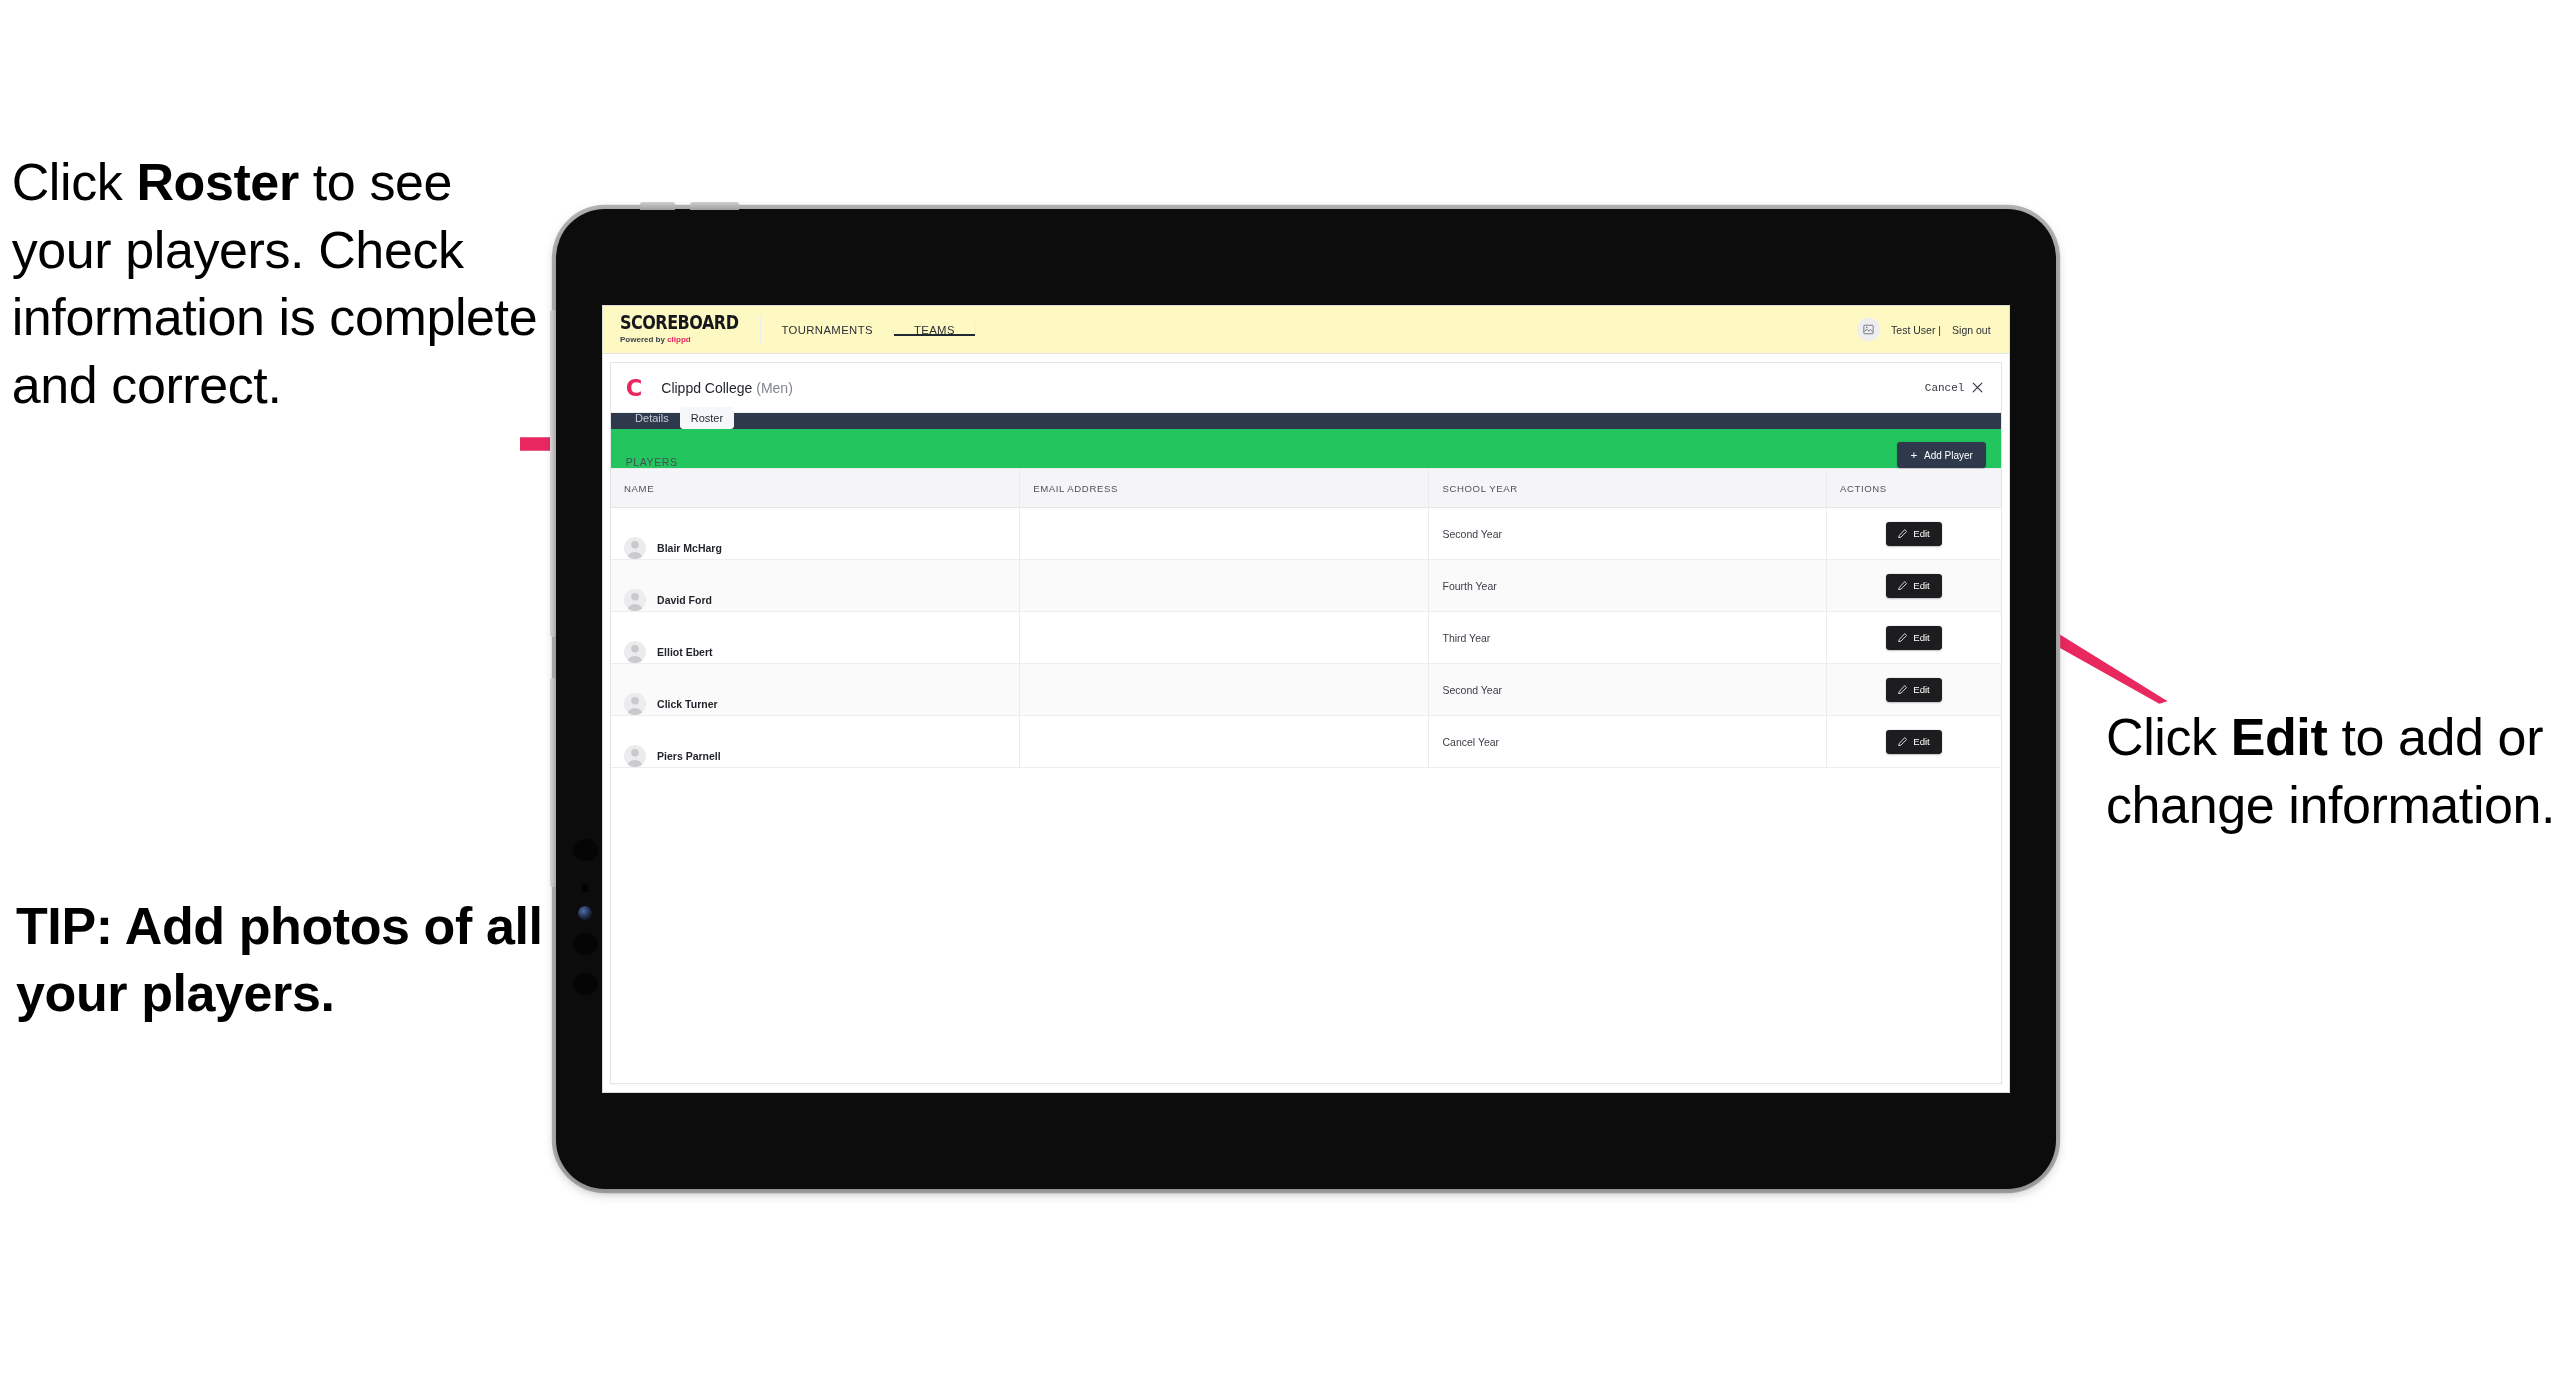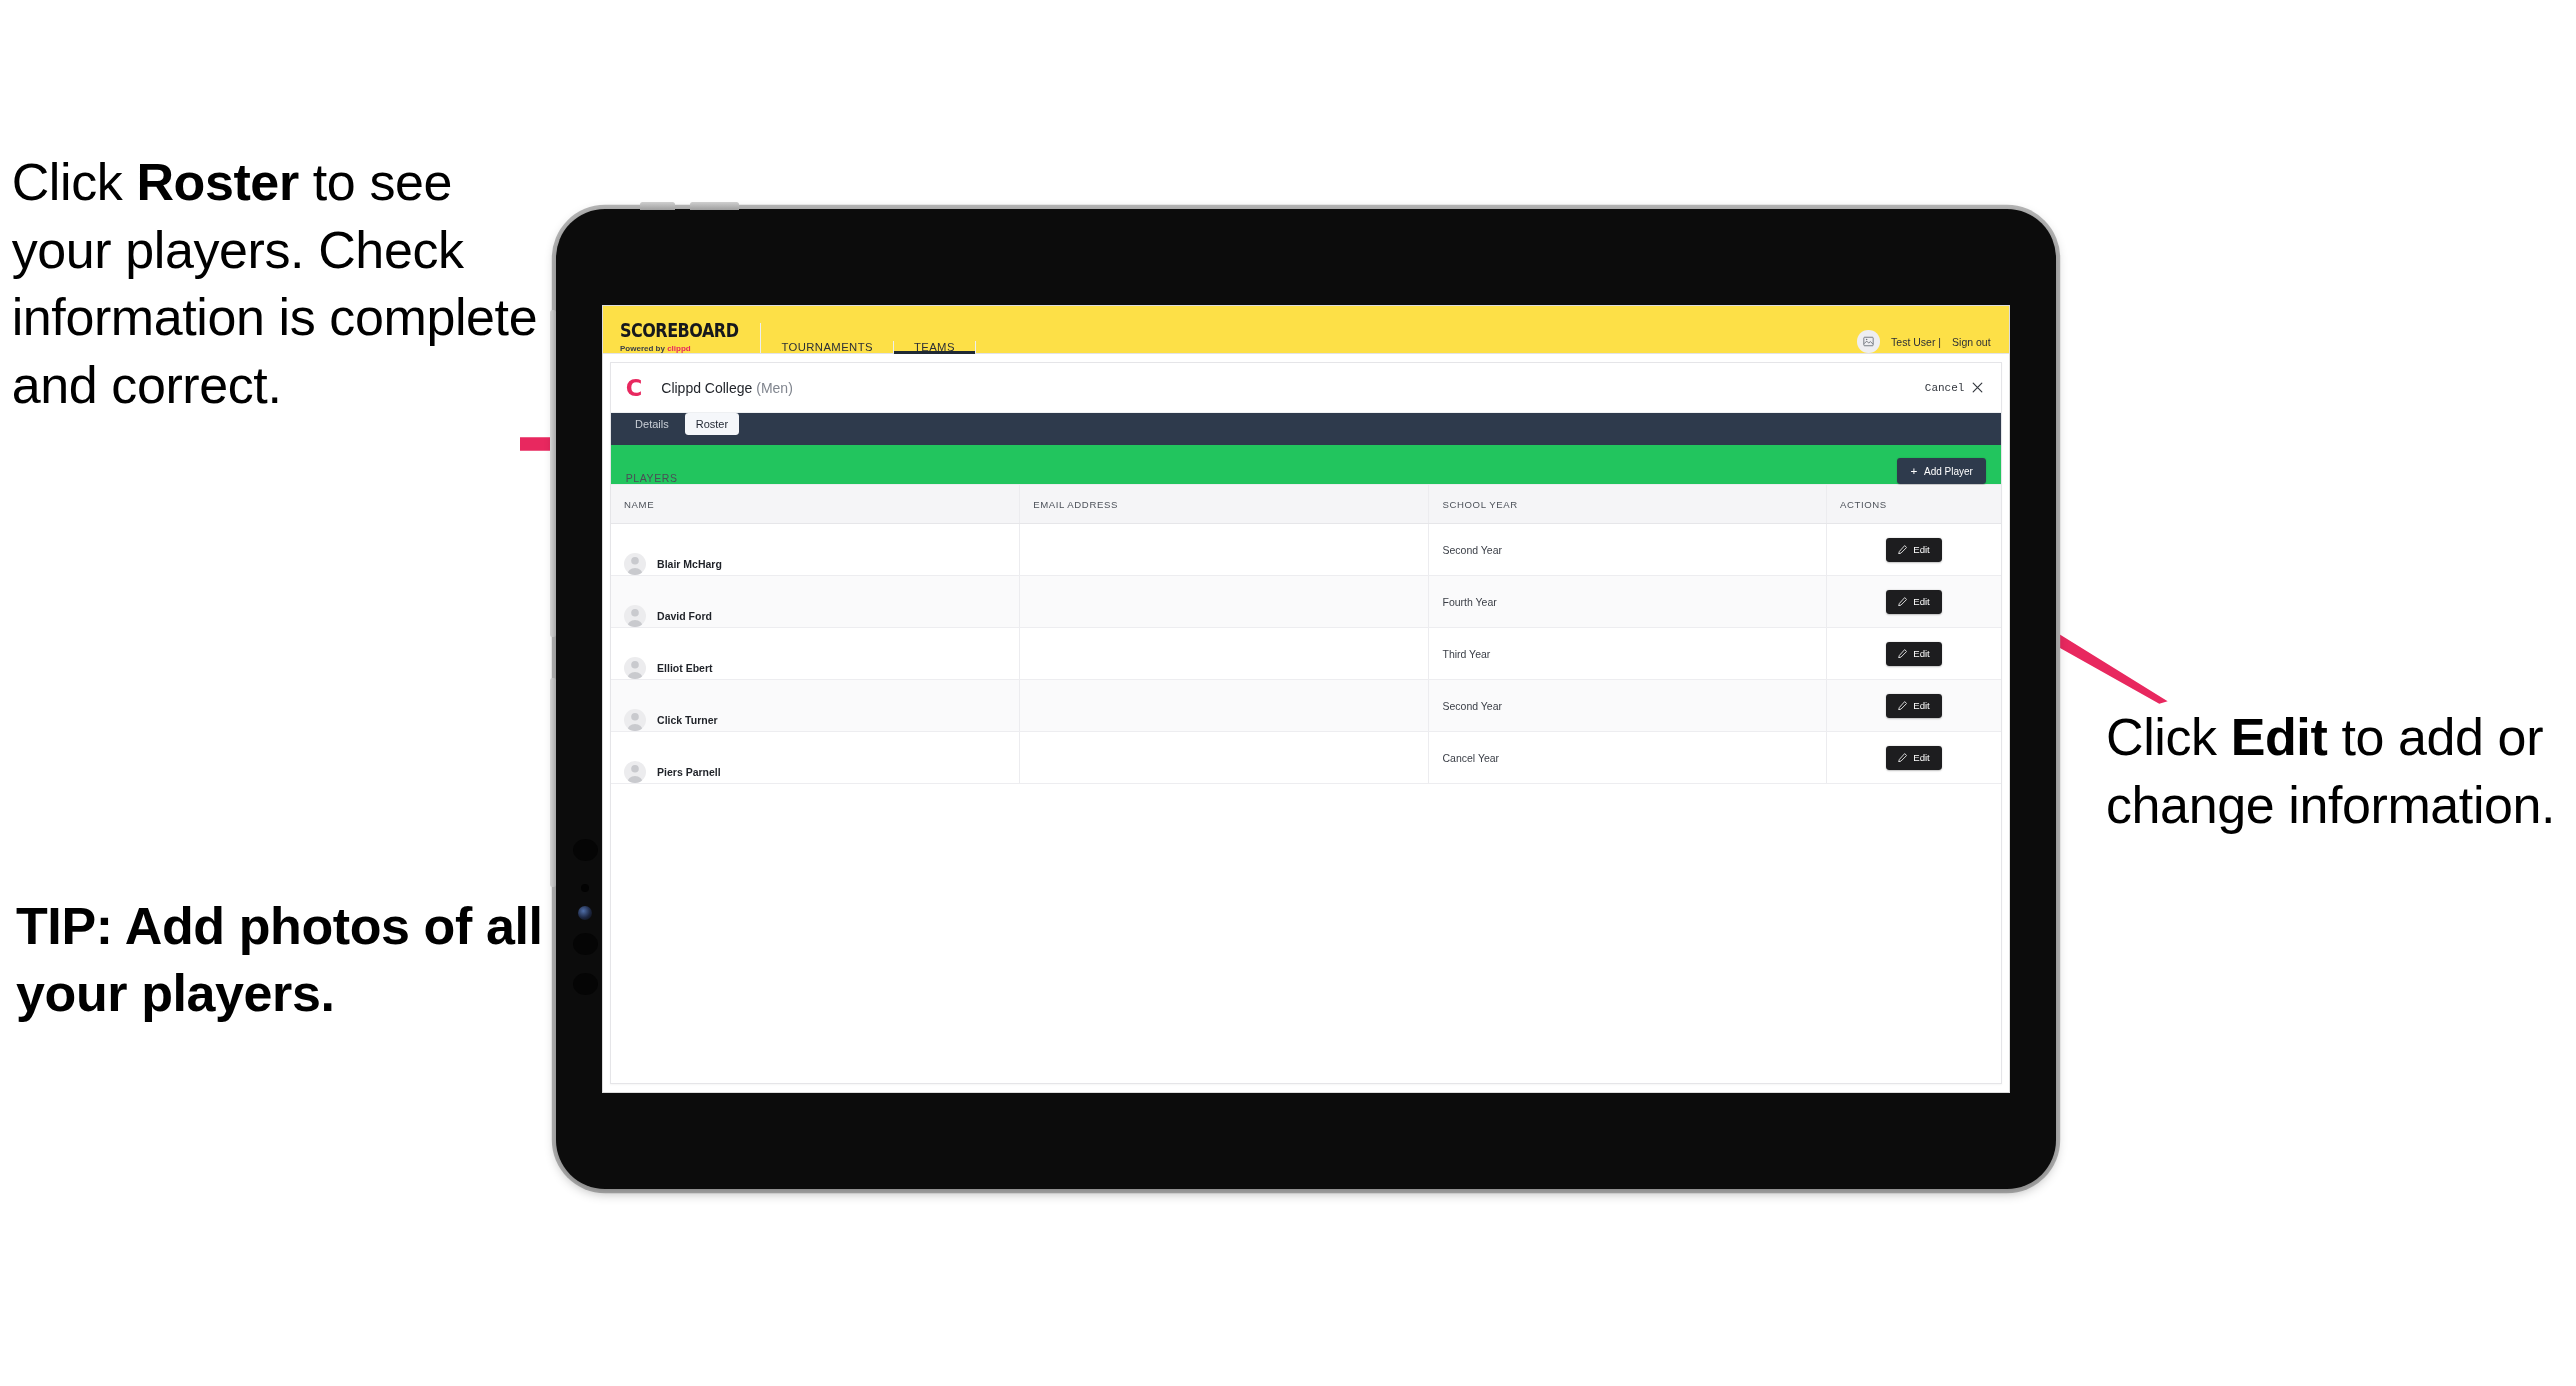--- a/index.html
+++ b/index.html
@@ -96,24 +96,24 @@
     height: 788px;
     background: #ffffff;
     border: 0.8px solid #dcdcdc;
     box-sizing: border-box;
     overflow: hidden;
   }
 
   
   #appbar {
     height: 47px;
-    background: #fde047;
+    background: #fef9c3;
     border-bottom: 0.8px solid #e3e3e6;
     display: flex;
-    align-items: flex-end;
+    align-items: center;
     position: relative;
   }
   #brand {
     display: flex; flex-direction: column; justify-content: center;
     padding: 0 22px 0 17px;
     border-right: 0.8px solid #eceef0;
   }
   #brand-title {
     font-family: "DejaVu Sans", sans-serif;
     font-weight: 700;
@@ -194,25 +194,24 @@
   }
   #team-name .sub { color: #80858e; }
   #page-head-spacer { flex: 1; }
   #cancel {
     display: flex; align-items: center; gap: 7.5px;
     font-size: 11px; color: #33373e; cursor: pointer; font-family: Liberation Mono, monospace;
   }
 
   
   #subtabs {
-    height: 32px;
+    height: 16px;
     background: #2e3a4c;
-    display: flex; align-items: flex-start;
+    display: flex; align-items: flex-end;
     padding-left: 13.4px;
-    gap: 5px;
   }
   .subtab {
     font-size: 11px;
     color: #c9ced6;
     padding: 5px 11px;
     border-radius: 3.4px;
     cursor: pointer;
   }
   .subtab.active {
     background: #f5f7fa;

